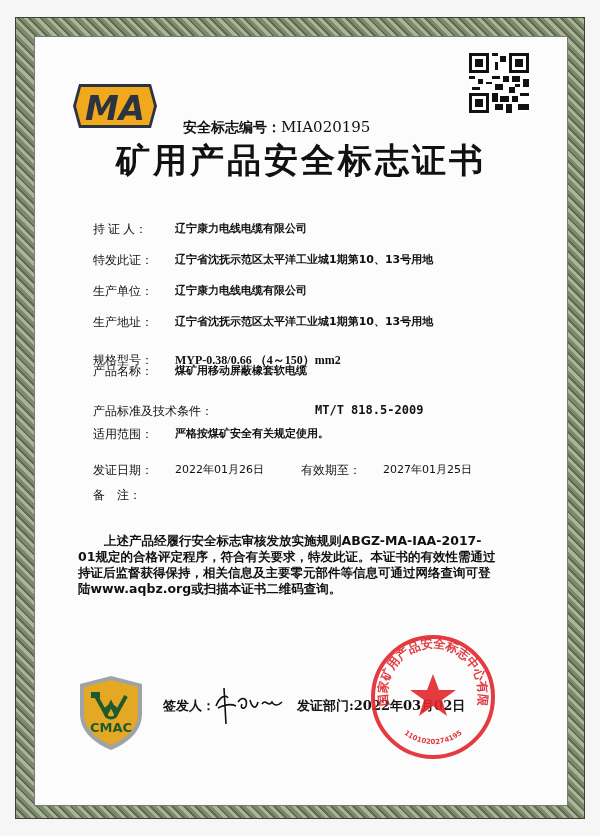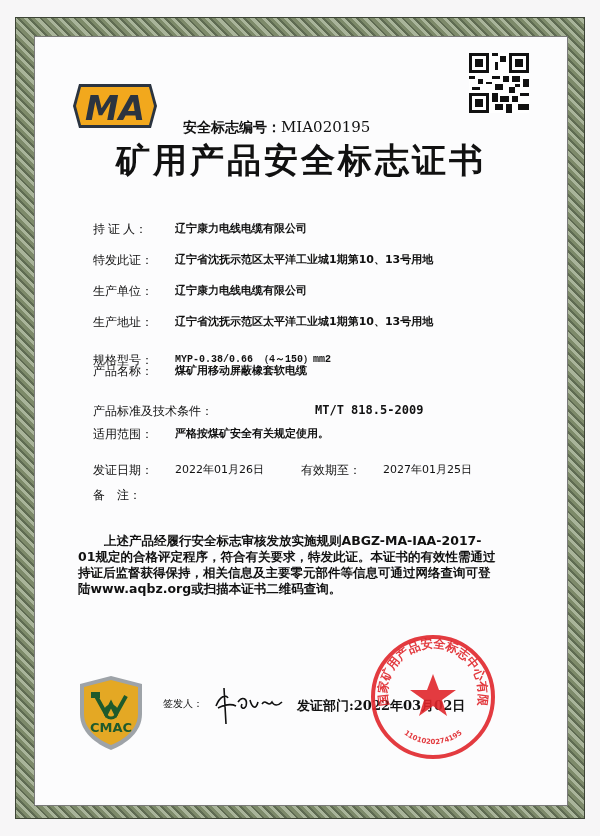--- a/index.html
+++ b/index.html
@@ -17,21 +17,21 @@
   .cert-no .lab { font-family:"DejaVu Sans","Liberation Sans",sans-serif; font-weight:bold; font-size:14px; }
   .qr { position:absolute; left:469px; top:53px; width:60px; height:60px; }
   .title { position:absolute; left:116px; top:138px; font-size:34px; font-weight:bold; letter-spacing:3px;
            font-family:"DejaVu Sans","Liberation Sans",sans-serif;text-align:center; }
   .row { position:absolute; left:93px; font-size:13px; white-space:nowrap; }
   .row .k { font-family:Liberation Serif, serif; font-size:12px; display:inline-block; }
   .row .v { font-family:"DejaVu Sans","Liberation Sans",sans-serif; font-size:11px; font-weight:bold; position:absolute; left:82px; top:0; }
   .body-text { position:absolute; left:78px; top:533px; width:420px; font-size:12.5px; line-height:16px;
                font-family:"DejaVu Sans","Liberation Sans",sans-serif; font-weight:bold; text-indent:26px; }
   .cmac { position:absolute; left:76px; top:674px; width:70px; height:78px; }
-  .signer { position:absolute; left:163px; top:697px; font-size:10px; font-weight:normal; }
+  .signer { position:absolute; left:163px; top:697px; font-size:13px; font-weight:bold; }
   .issuer { position:absolute; left:297px; top:697px; font-size:13px; font-weight:bold; white-space:nowrap; }
   .sig { position:absolute; left:212px; top:684px; width:72px; height:44px; }
   .seal { position:absolute; left:368px; top:632px; width:130px; height:130px; }
 </style>
 </head>
 <body>
 
 <div class="frame"></div>
 <div class="frame-inner-line"></div>
 <div class="paper"></div>
@@ -99,21 +99,21 @@
 <div class="row" style="top:314px">
   <span class="k">生产地址：</span>
   <span class="v">辽宁省沈抚示范区太平洋工业城1期第10、13号用地</span>
 </div>
 <div class="row" style="top:363px">
   <span class="k">产品名称：</span>
   <span class="v">煤矿用移动屏蔽橡套软电缆</span>
 </div>
 <div class="row" style="top:352px">
   <span class="k">规格型号：</span>
-  <span class="v" style="font-family:Liberation Mono, monospace;font-size:10px">MYP-0.38/0.66 （4～150）mm2</span>
+  <span class="v" style="font-family:Liberation Serif, serif;font-size:12px">MYP-0.38/0.66 （4～150）mm2</span>
 </div>
 <div class="row" style="top:403px">
   <span class="k">产品标准及技术条件：</span>
   <span class="v" style="left:222px;font-family:'DejaVu Sans Mono','Liberation Mono',monospace;font-size:12px">MT/T 818.5-2009</span>
 </div>
 <div class="row" style="top:426px">
   <span class="k">适用范围：</span>
   <span class="v">严格按煤矿安全有关规定使用。</span>
 </div>
 

